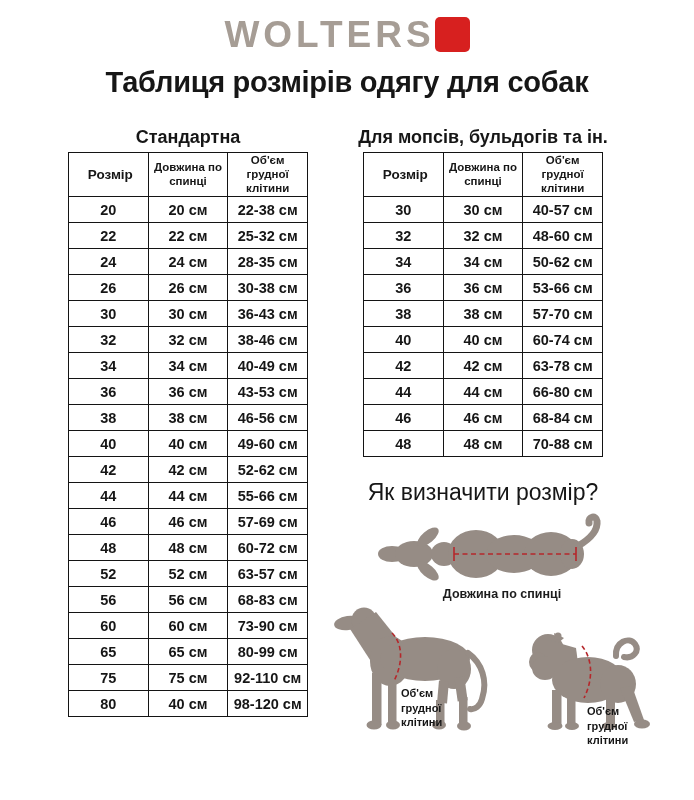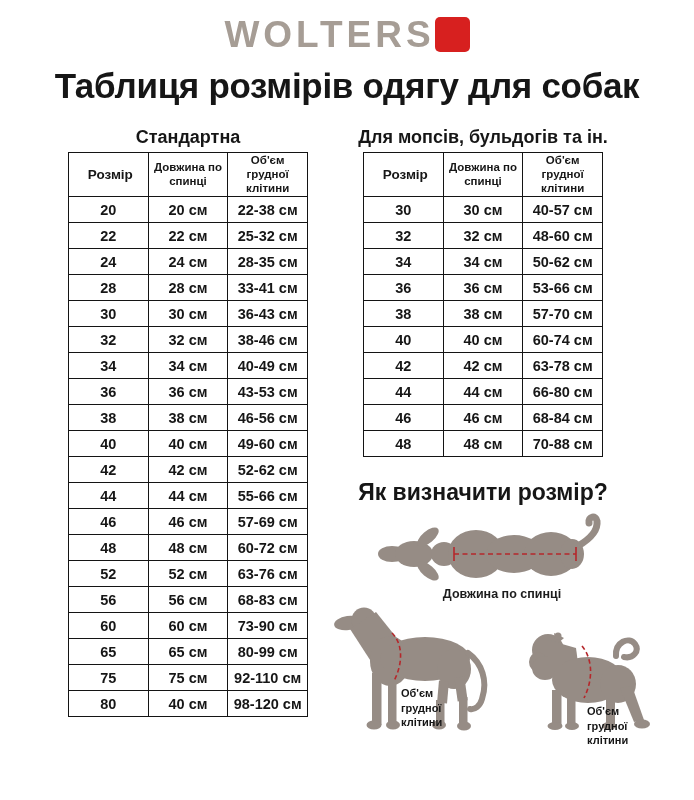--- a/index.html
+++ b/index.html
@@ -5,35 +5,35 @@
   html,body{margin:0;padding:0;}
   body{
     width:694px;height:800px;position:relative;background:#ffffff;
     font-family:"Liberation Sans", sans-serif;color:#161616;overflow:hidden;
   }
   .abs{position:absolute;}
   
   .logo-row{top:16px;left:0;width:694px;display:flex;align-items:center;justify-content:center;gap:0;}
   .logo-text{font-size:37px;font-weight:700;letter-spacing:4px;line-height:1;}
   .logo-mark{width:35px;height:35px;border-radius:5px;display:inline-block;}
-  .page-title{top:66px;left:0;width:694px;text-align:center;font-size:35px;font-weight:700;letter-spacing:-0.3px;}
+  .page-title{top:66px;left:0;width:694px;text-align:center;font-size:29px;font-weight:700;letter-spacing:-0.3px;}
   
   .caption{font-size:18px;font-weight:700;text-align:center;}
   .caption-std{top:127px;left:68px;width:240px;}
   .caption-pug{top:127px;left:348px;width:270px;}
   
   table{border-collapse:collapse;table-layout:fixed;width:240px;background:#fff;}
   .tbl-std{top:152px;left:68px;}
   .tbl-pug{top:152px;left:363px;}
   th,td{border:1.5px solid #141414;text-align:center;vertical-align:middle;}
   th{font-size:11.5px;font-weight:700;height:36px;line-height:1.2;padding:1px 3px;}
   th:first-child{font-size:13.5px;padding-left:7px;}
   td{font-size:14.5px;font-weight:700;height:25px;padding:0;}
   
-  .howto-heading{top:479px;left:353px;width:260px;text-align:center;font-size:23px;font-weight:700;}
+  .howto-heading{top:479px;left:353px;width:260px;text-align:center;font-size:23px;font-weight:400;}
   .measure-label{font-size:12.5px;font-weight:700;color:#1c1c1c;}
   .backlength-label{top:587px;left:386px;width:232px;text-align:center;}
   .chest-label{font-size:11px;font-weight:700;line-height:14.5px;width:58px;z-index:2;}
   .chest-label-a{top:686px;left:401px;}
   .chest-label-b{top:704px;left:587px;}
   .svg-topview{top:512px;left:376px;}
   .svg-bigdog{top:603px;left:332px;}
   .svg-pug{top:628px;left:528px;}
 </style>
 </head>
@@ -64,23 +64,23 @@
         <td>22</td>
         <td>22 см</td>
         <td>25-32 см</td>
       </tr>
       <tr>
         <td>24</td>
         <td>24 см</td>
         <td>28-35 см</td>
       </tr>
       <tr>
-        <td>28</td>
-        <td>28 см</td>
-        <td>33-41 см</td>
+        <td>26</td>
+        <td>26 см</td>
+        <td>30-38 см</td>
       </tr>
       <tr>
         <td>30</td>
         <td>30 см</td>
         <td>36-43 см</td>
       </tr>
       <tr>
         <td>32</td>
         <td>32 см</td>
         <td>38-46 см</td>
@@ -121,21 +121,21 @@
         <td>57-69 см</td>
       </tr>
       <tr>
         <td>48</td>
         <td>48 см</td>
         <td>60-72 см</td>
       </tr>
       <tr>
         <td>52</td>
         <td>52 см</td>
-        <td>63-76 см</td>
+        <td>63-57 см</td>
       </tr>
       <tr>
         <td>56</td>
         <td>56 см</td>
         <td>68-83 см</td>
       </tr>
       <tr>
         <td>60</td>
         <td>60 см</td>
         <td>73-90 см</td>

